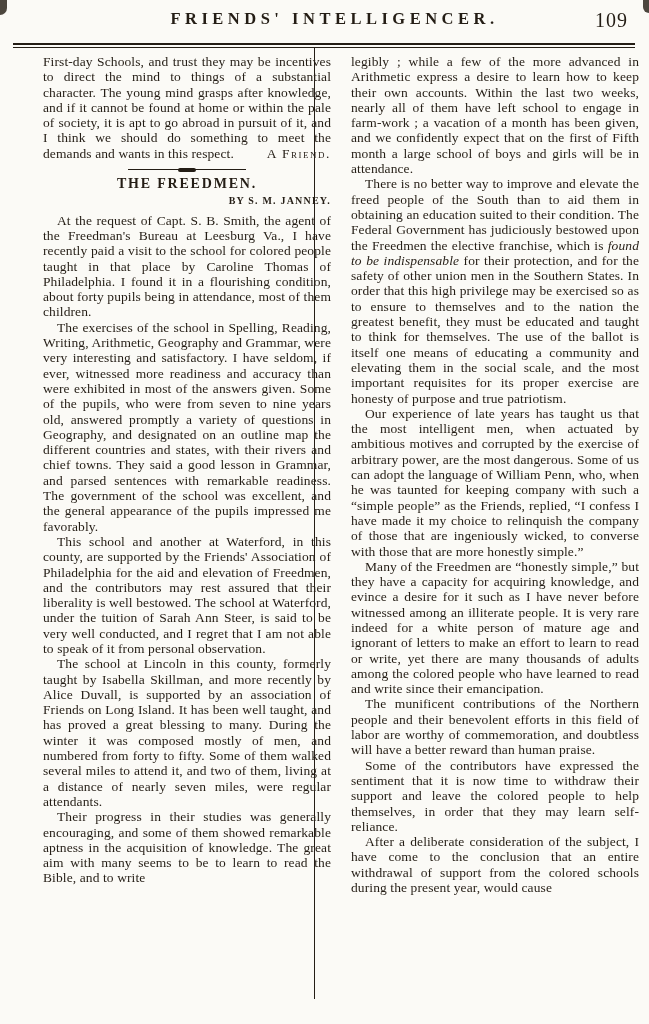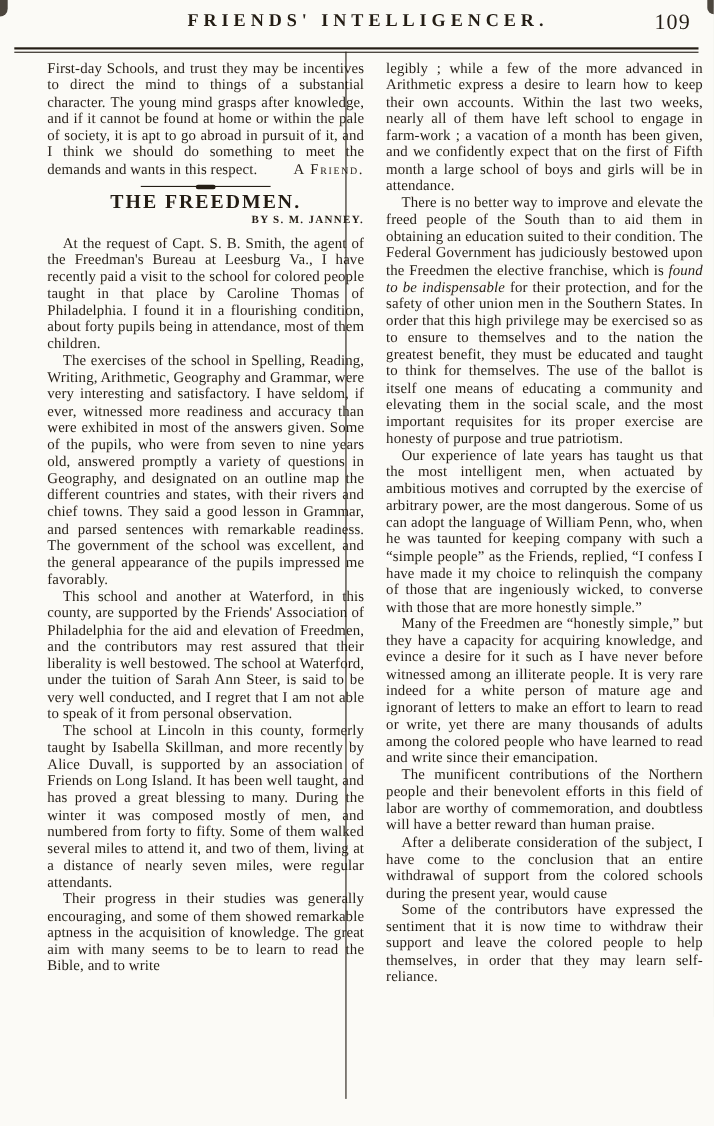--- a/index.html
+++ b/index.html
@@ -43,21 +43,21 @@
   p.noindent { text-indent:0; }
   .signature { float:right; font-variant:small-caps; letter-spacing:1.5px; }
 
   
   .ornament { position:relative; width:118px; height:7px; margin:5px auto 3px auto; }
   .ornament::before { content:""; position:absolute; left:0; right:0; top:3px;
     border-top:1.3px solid var(--ink); }
   .ornament::after { content:""; position:absolute; left:50%; top:1.5px; width:18px;
     height:4px; transform:translateX(-50%); background:var(--ink); border-radius:2.5px; }
   .kicker { text-align:center; font-size:11px; font-weight:bold; margin:1px 0 2px; }
-  .title  { text-align:center; font-size:18px; font-weight:bold;
+  .title  { text-align:center; font-size:14px; font-weight:bold;
             letter-spacing:1.8px; margin:2px 0 2px; }
   .byline { text-align:right; font-size:10px; font-weight:bold;
             letter-spacing:1.2px; margin:1px 0 4px; }
   em { font-style:italic; }
 </style>
 </head>
 <body>
 
 <div class="page">
   <div class="artifact-tl"></div>
@@ -84,18 +84,18 @@
     </div>
 
     <div class="col-divider"></div>
 
     <div class="col col-right">
       <p class="noindent">legibly ; while a few of the more advanced in Arithmetic express a desire to learn how to keep their own accounts. Within the last two weeks, nearly all of them have left school to engage in farm-work ; a vacation of a month has been given, and we confidently expect that on the first of Fifth month a large school of boys and girls will be in attendance.</p>
       <p><span>There is no better way to improve and elevate the freed people of the South than to aid them in obtaining an education suited to their condition. The Federal Government has judiciously bestowed upon the Freedmen the elective franchise, which is </span><em>found to be indispensable</em><span> for their protection, and for the safety of other union men in the Southern States. In order that this high privilege may be exercised so as to ensure to themselves and to the nation the greatest benefit, they must be educated and taught to think for themselves. The use of the ballot is itself one means of educating a community and elevating them in the social scale, and the most important requisites for its proper exercise are honesty of purpose and true patriotism.</span></p>
       <p>Our experience of late years has taught us that the most intelligent men, when actuated by ambitious motives and corrupted by the exercise of arbitrary power, are the most dangerous. Some of us can adopt the language of William Penn, who, when he was taunted for keeping company with such a “simple people” as the Friends, replied, “I confess I have made it my choice to relinquish the company of those that are ingeniously wicked, to converse with those that are more honestly simple.”</p>
       <p>Many of the Freedmen are “honestly simple,” but they have a capacity for acquiring knowledge, and evince a desire for it such as I have never before witnessed among an illiterate people. It is very rare indeed for a white person of mature age and ignorant of letters to make an effort to learn to read or write, yet there are many thousands of adults among the colored people who have learned to read and write since their emancipation.</p>
       <p>The munificent contributions of the Northern people and their benevolent efforts in this field of labor are worthy of commemoration, and doubtless will have a better reward than human praise.</p>
+      <p>Some of the contributors have expressed the sentiment that it is now time to withdraw their support and leave the colored people to help themselves, in order that they may learn self-reliance.</p>
       <p>After a deliberate consideration of the subject, I have come to the conclusion that an entire withdrawal of support from the colored schools during the present year, would cause</p>
-      <p>Some of the contributors have expressed the sentiment that it is now time to withdraw their support and leave the colored people to help themselves, in order that they may learn self-reliance.</p>
     </div>
 
   </div>
 </div>
 
 </body></html>

